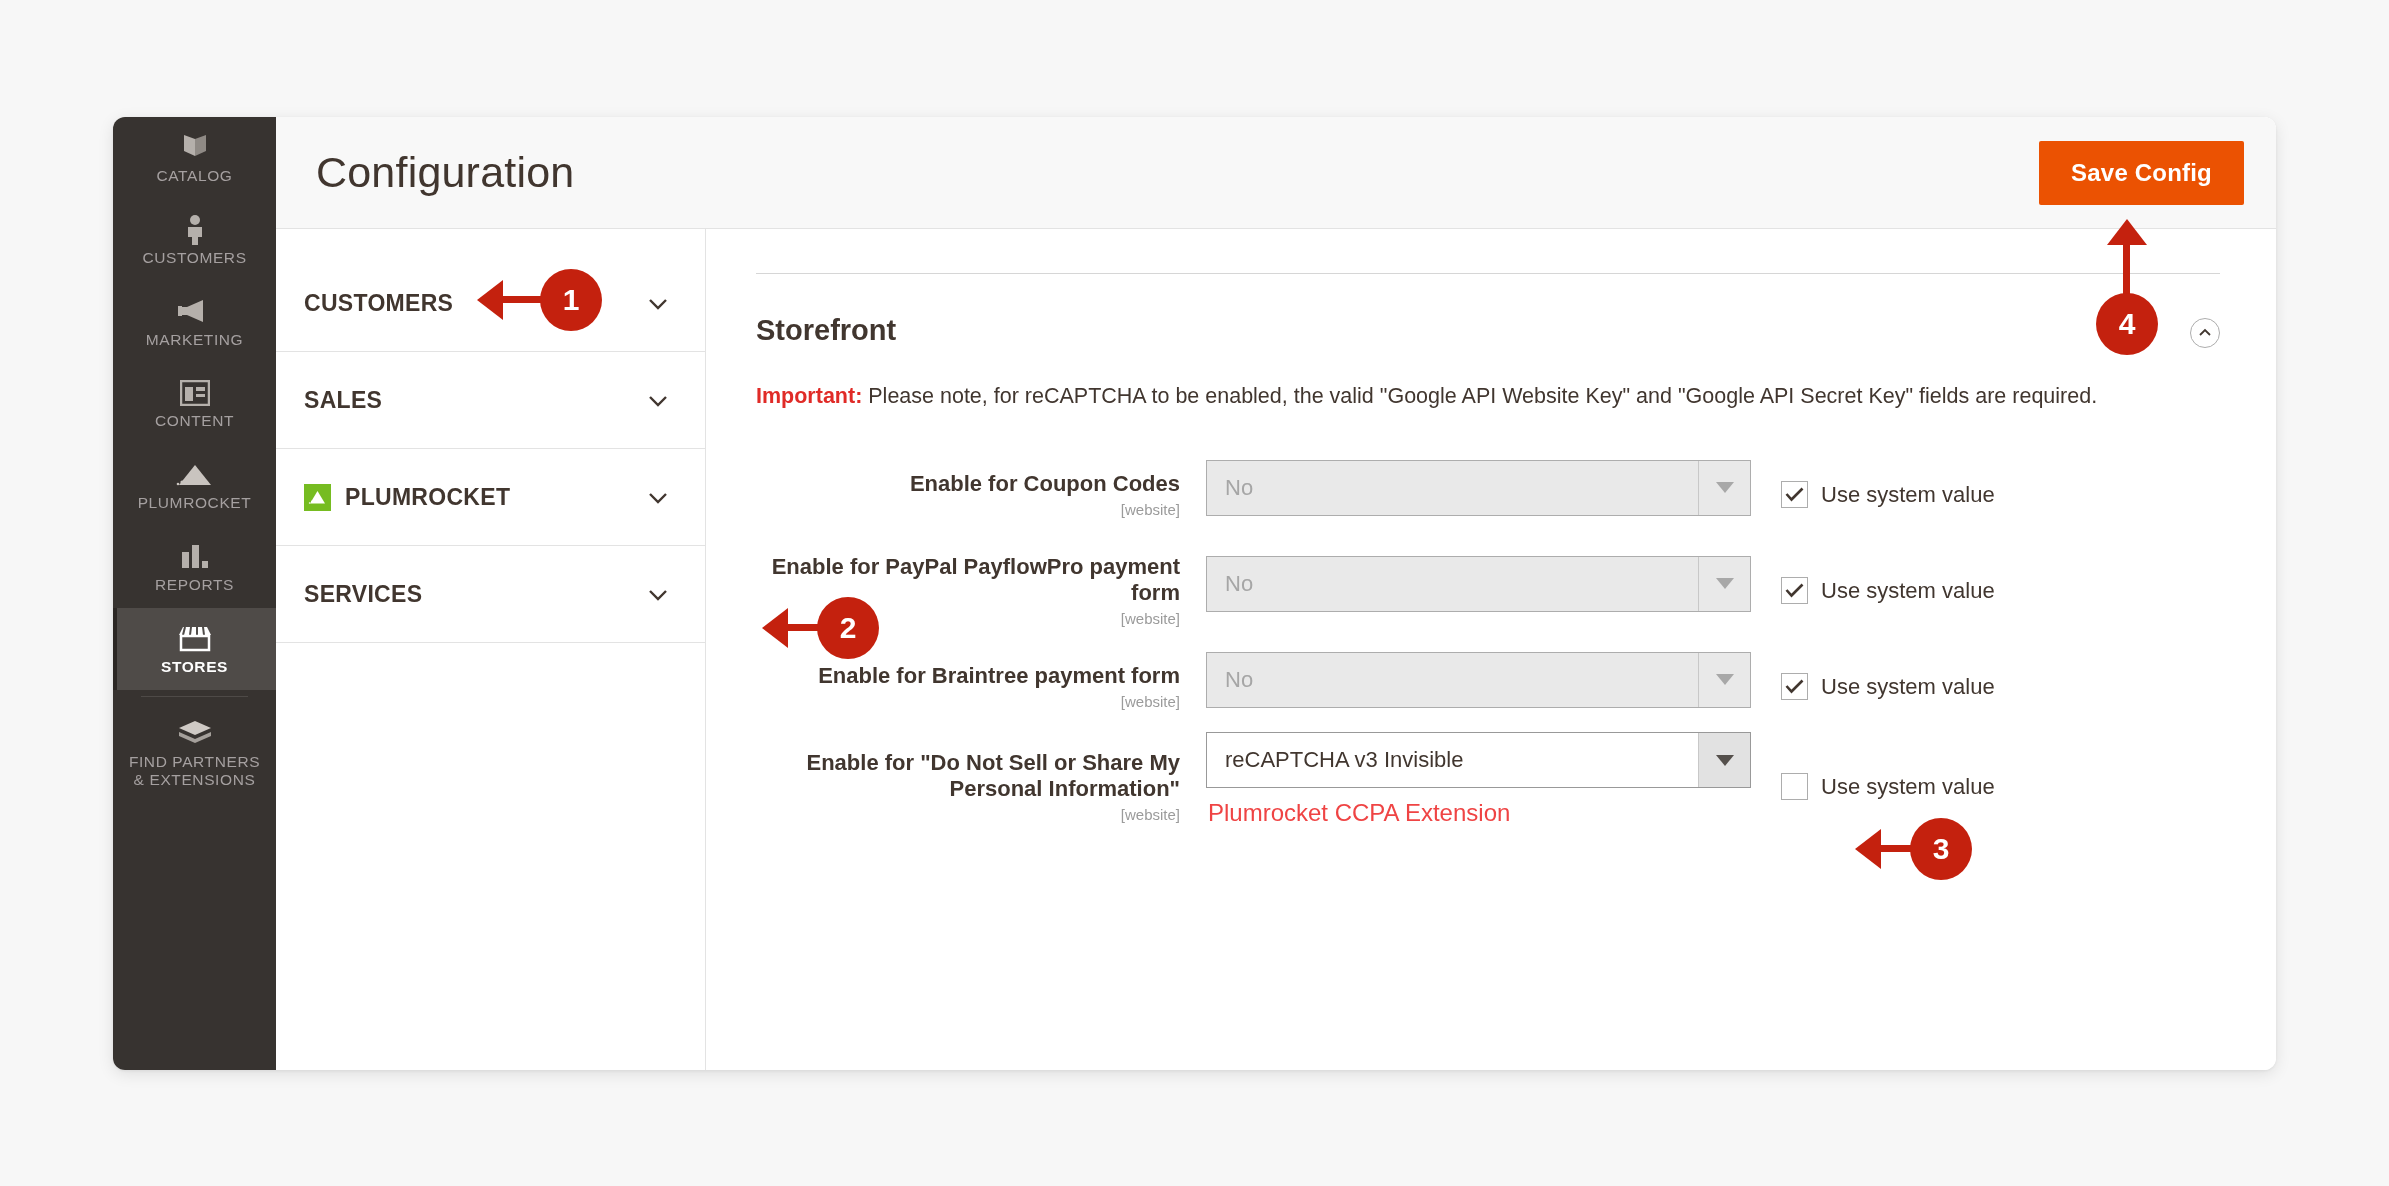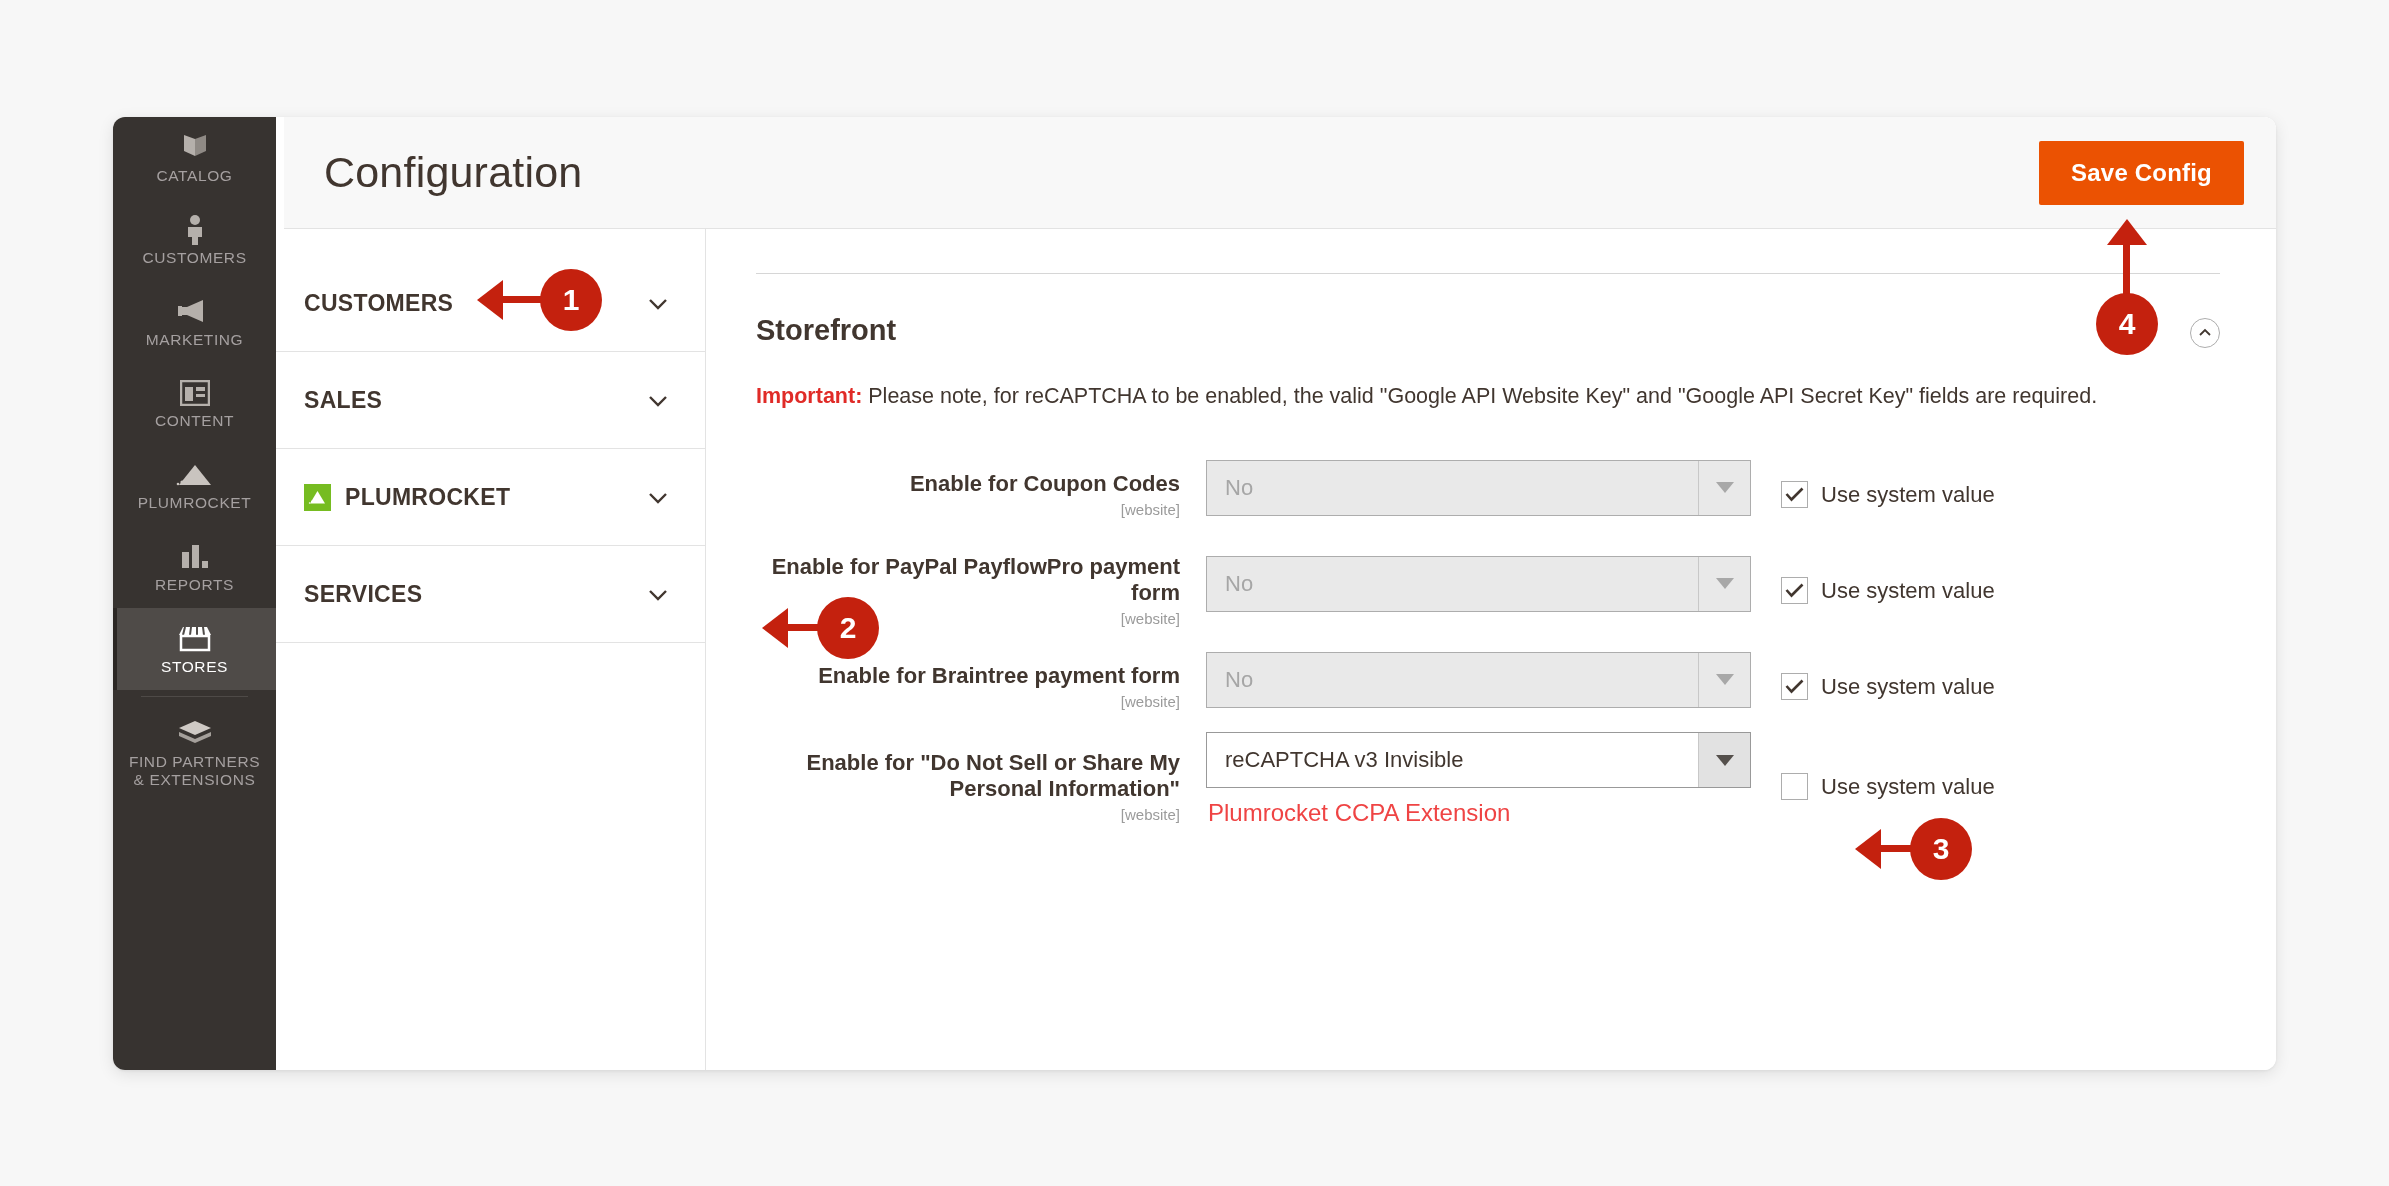--- a/index.html
+++ b/index.html
@@ -45,20 +45,21 @@
     width: 100%;
     padding: 13px 4px 14px;
     text-align: center;
     color: #a5a0a0;
     cursor: pointer;
     position: relative;
   }
   .nav-item.active {
     background: #4f4b48;
     color: #ffffff;
+    font-weight: bold;
   }
   .nav-item.active::before {
     content: "";
     position: absolute;
     left: 0; top: 0; bottom: 0;
     width: 4px;
     background: #2b2724;
   }
   .nav-icon {
     display: block;
@@ -92,21 +93,20 @@
 
   
   #page-header {
     height: 112px;
     flex: 0 0 112px;
     background: #f8f8f8;
     border-bottom: 1px solid #e3e3e3;
     display: flex;
     align-items: center;
     padding: 0 32px 0 40px;
-    margin-left: 8px;
   }
   #page-title {
     font-size: 43px;
     font-weight: 400;
     color: #41362f;
     letter-spacing: 0.2px;
     flex: 1;
   }
   #save-config {
     background: #eb5202;

